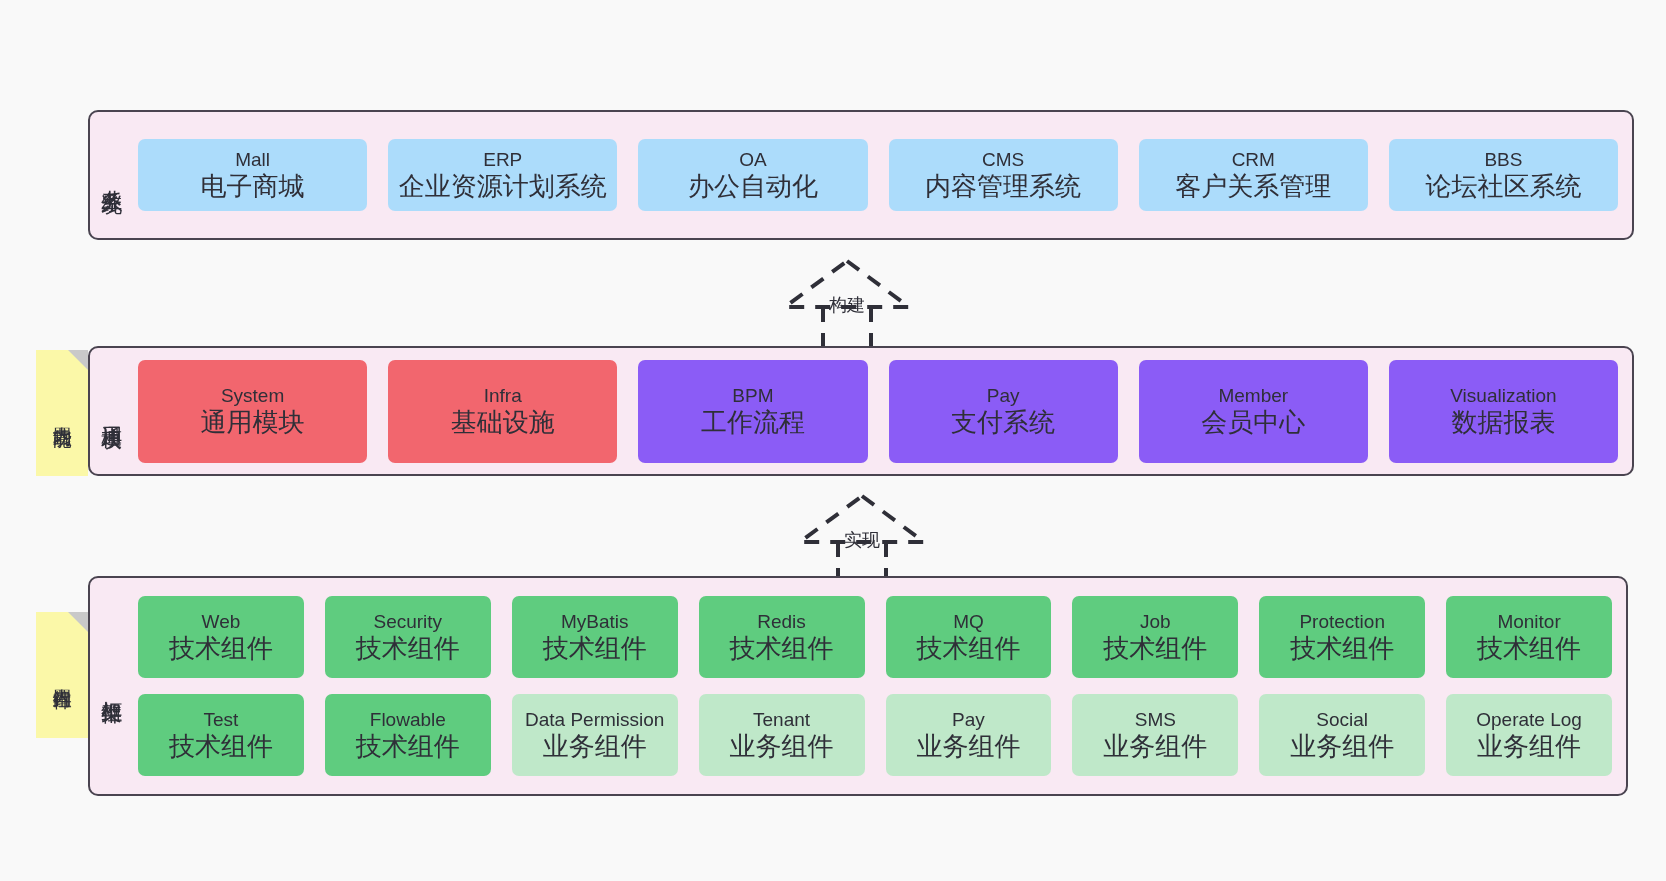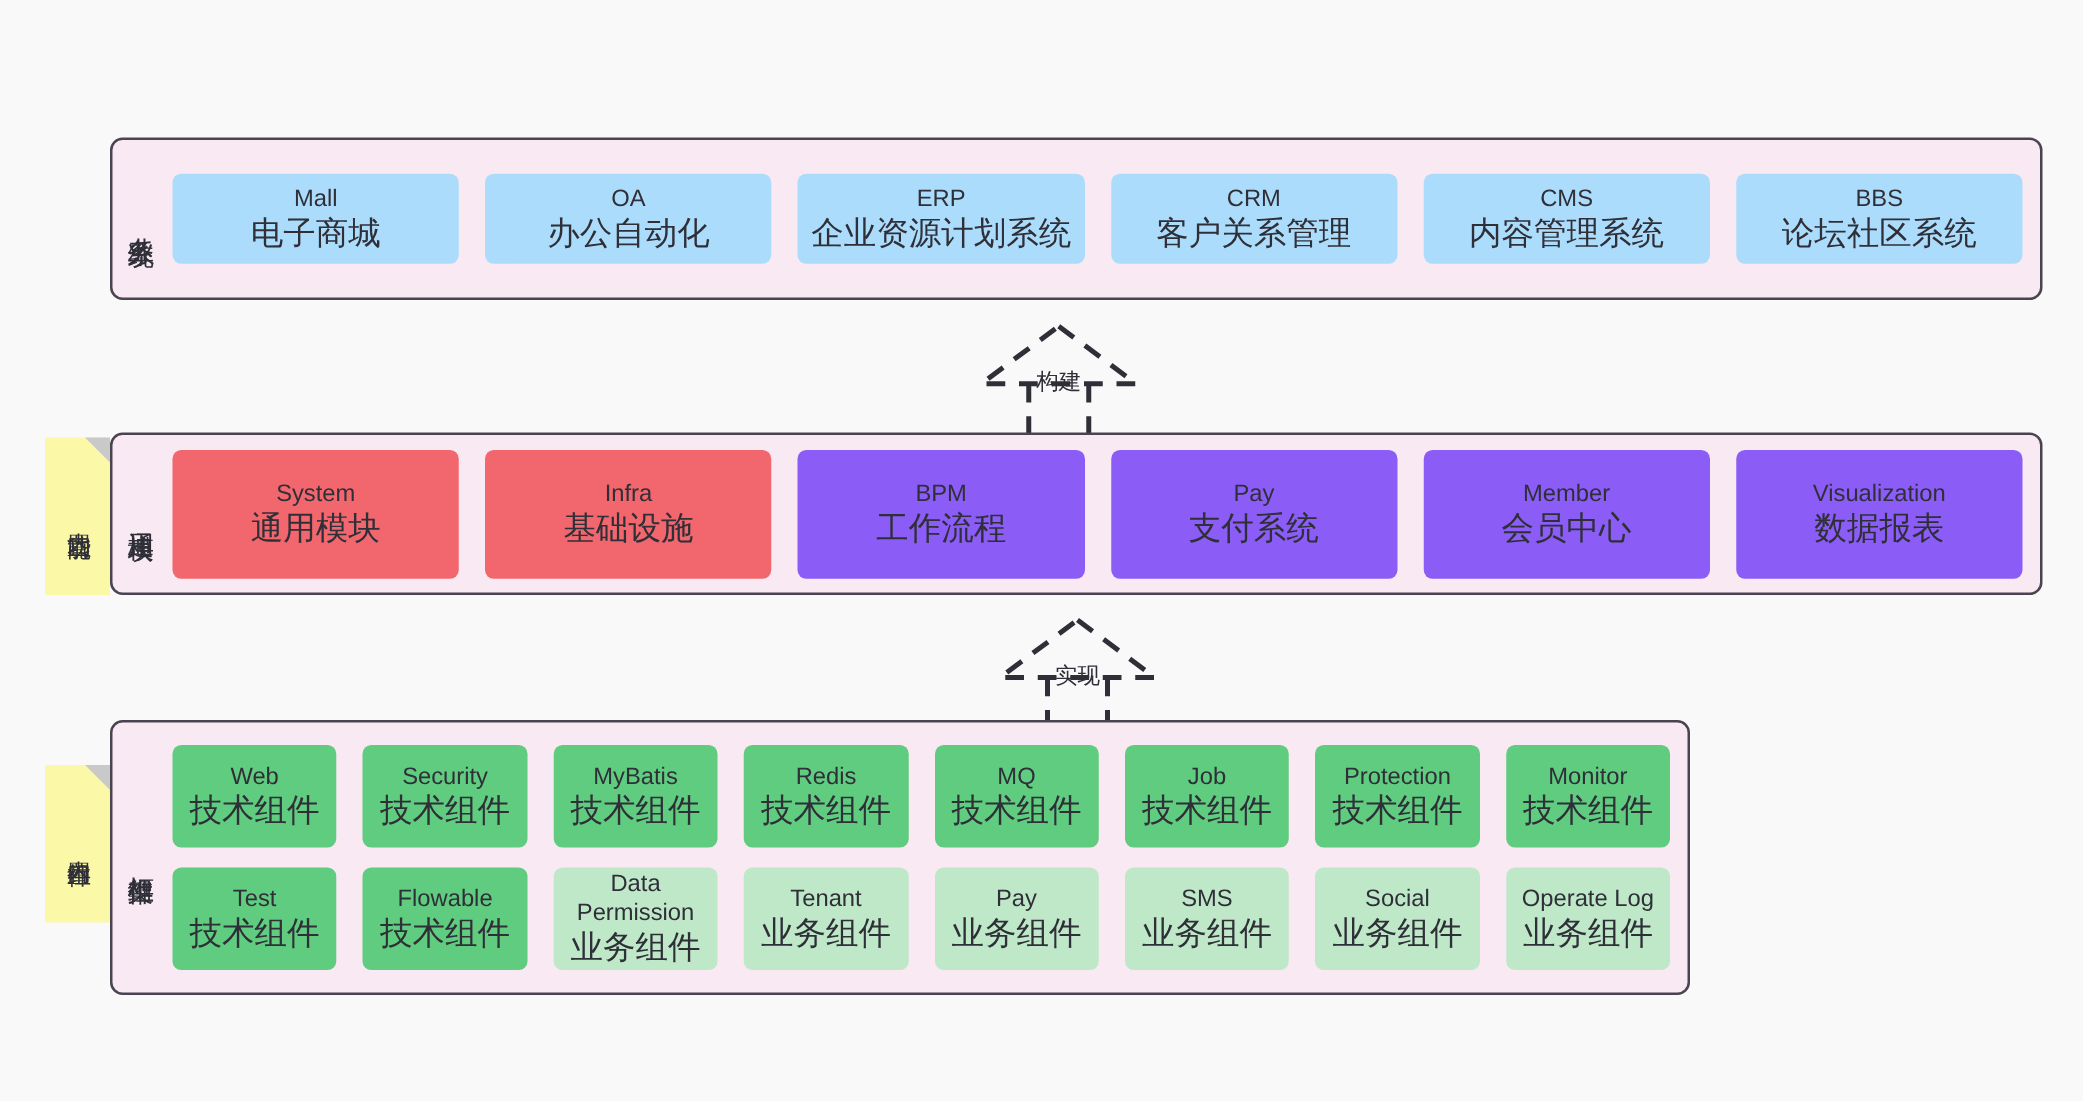--- a/index.html
+++ b/index.html
@@ -86,21 +86,21 @@
 
   
   #layer-business { left: 88px; top: 110px; width: 1546px; height: 130px; }
   #layer-business .card { height: 72px; }
 
   
   #layer-common { left: 88px; top: 346px; width: 1546px; height: 130px; }
   #layer-common .card { height: 103px; }
 
   
-  #layer-framework { left: 88px; top: 576px; width: 1264px; height: 220px; }
+  #layer-framework { left: 88px; top: 576px; width: 1540px; height: 220px; }
   #layer-framework .card { height: 82px; }
 
   
   .note {
     position: absolute;
     width: 52px;
     box-sizing: border-box;
     background: #fbf8a8;
     display: flex;
     align-items: center;
@@ -156,34 +156,34 @@
 
   <div class="layer-panel" id="layer-business">
     <div class="layer-title">业务系统</div>
     <div class="layer-body">
       <div class="row">
         <div class="card c-blue">
           <div class="ctitle">Mall</div>
           <div class="csub">电子商城</div>
         </div>
         <div class="card c-blue">
+          <div class="ctitle">ERP</div>
+          <div class="csub">企业资源计划系统</div>
+        </div>
+        <div class="card c-blue">
           <div class="ctitle">OA</div>
           <div class="csub">办公自动化</div>
         </div>
         <div class="card c-blue">
-          <div class="ctitle">ERP</div>
-          <div class="csub">企业资源计划系统</div>
+          <div class="ctitle">CMS</div>
+          <div class="csub">内容管理系统</div>
         </div>
         <div class="card c-blue">
           <div class="ctitle">CRM</div>
           <div class="csub">客户关系管理</div>
-        </div>
-        <div class="card c-blue">
-          <div class="ctitle">CMS</div>
-          <div class="csub">内容管理系统</div>
         </div>
         <div class="card c-blue">
           <div class="ctitle">BBS</div>
           <div class="csub">论坛社区系统</div>
         </div>
       </div>
     </div>
   </div>
 
   <div class="connector" id="conn-build">

